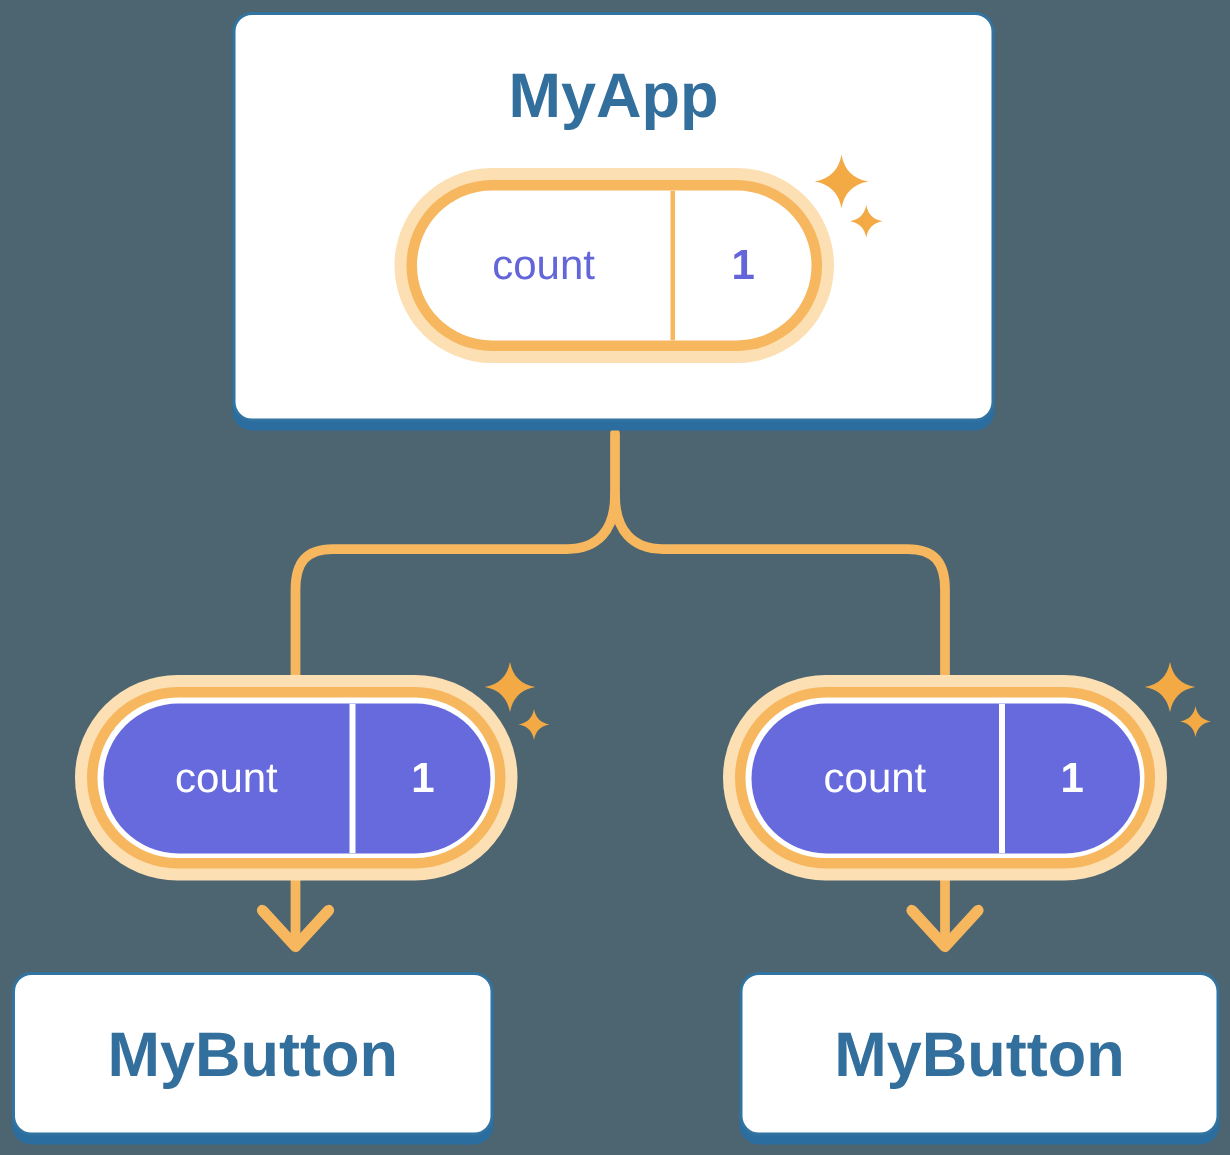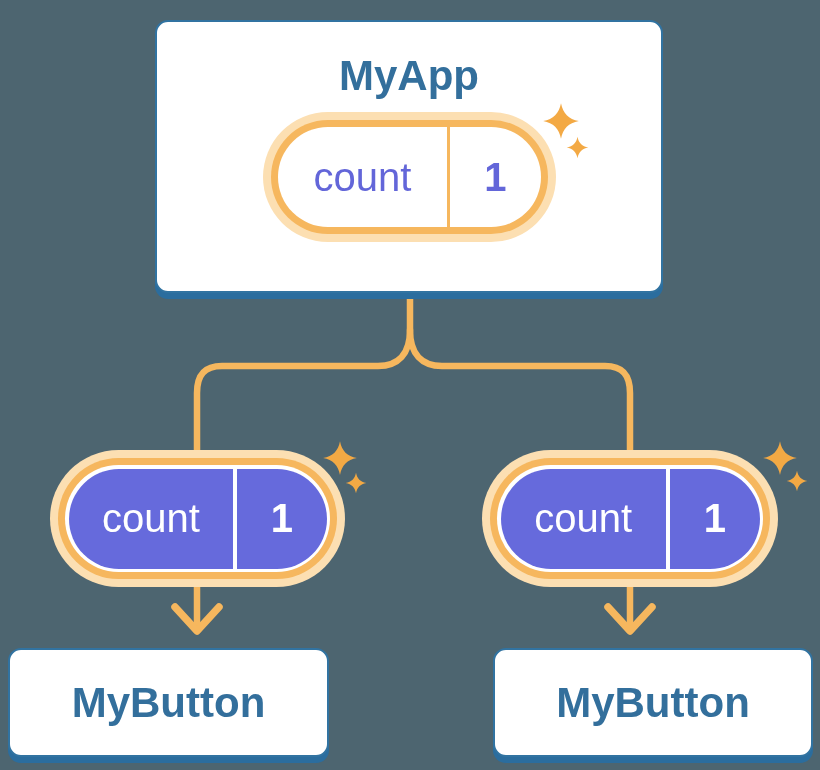--- a/index.html
+++ b/index.html
@@ -18,21 +18,21 @@
   
   .card {
     position: absolute;
     z-index: 2;
     background: #FFFFFF;
     border: 2.5px solid #3173A1;
     border-radius: 13px;
     box-shadow: 0 6px 0 0 #2B6D9E;
     box-sizing: border-box;
   }
-  .card-root  { left: 155px; top: 20px;  width: 508px; height: 273px; }
+  .card-root  { left: 155px; top: 8px;  width: 508px; height: 273px; }
   .card-left  { left: 8px;   top: 648px; width: 321px; height: 109px;
                 display: flex; align-items: center; justify-content: center; }
   .card-right { left: 493px; top: 648px; width: 320px; height: 109px;
                 display: flex; align-items: center; justify-content: center; }
   .node-title { color: #336F9C; font-size: 42px; font-weight: 700; }
   .card-root .node-title { text-align: center; margin-top: 30px; }
 
   
   .pill {
     position: absolute;
@@ -51,21 +51,21 @@
   }
   .pill-core {
     height: 100%;
     border-radius: 999px;
     overflow: hidden;
     box-sizing: border-box;
     display: flex;
   }
   .cell {
     display: flex; align-items: center; justify-content: center;
-    font-size: 40px;
+    font-size: 28px;
     box-sizing: border-box;
   }
   .cell-label { flex: 1.85; font-weight: 500; }
   .cell-value { flex: 1;    font-weight: 700; }
 
   
   .pill-state { left: 263px; top: 112px; width: 293px; height: 130px; }
   .pill-state .pill-core { background: #FFFFFF; }
   .pill-state .cell  { color: #6366D9; }
   .pill-state .cell-value { border-left: 3px solid #F6B75E; }

